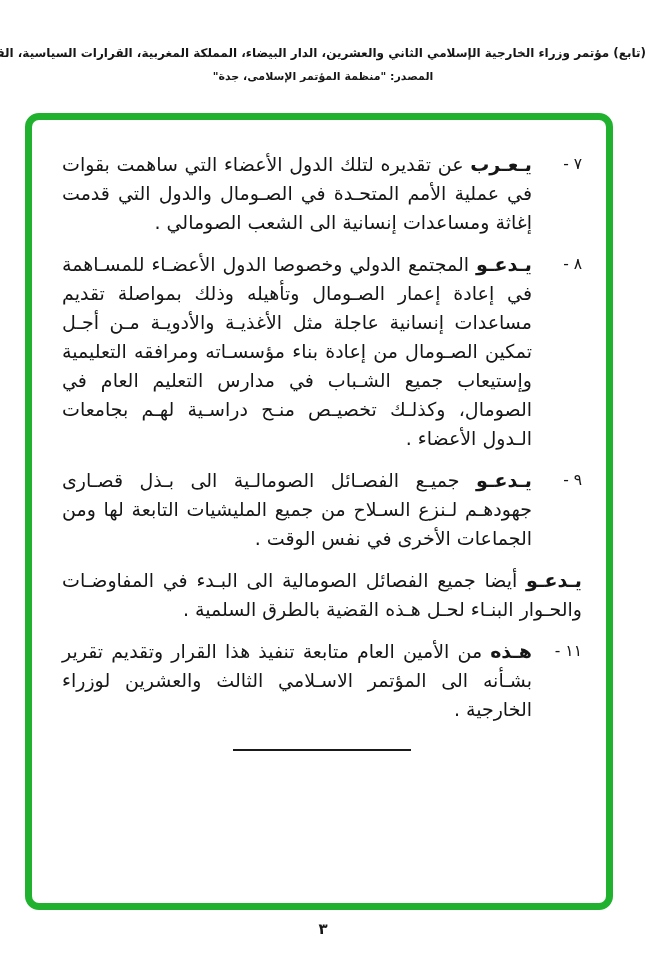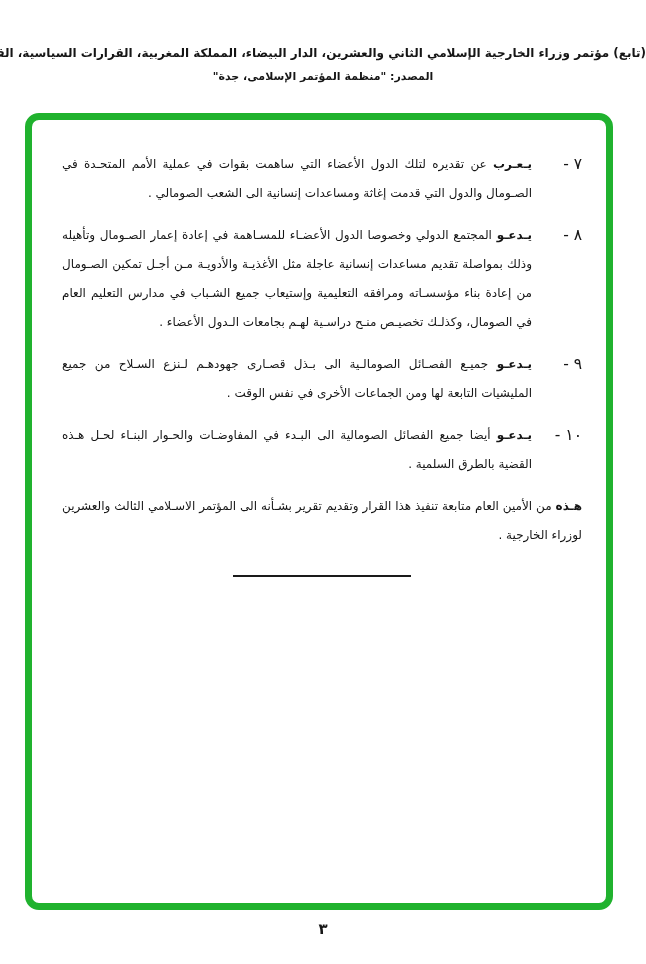--- a/index.html
+++ b/index.html
@@ -63,21 +63,21 @@
     margin-bottom: 13px;
   }
   .para-num {
     flex: 0 0 50px;
     font-size: 15.5px;
     line-height: 29px;
     white-space: nowrap;
   }
   .para-text {
     flex: 1 1 auto;
-    font-size: 12px;
+    font-size: 19px;
     line-height: 29px;
     text-align: justify;
   }
   .para-lead {
     font-weight: bold;
   }
   
   .separator-line {
     width: 178px;
     border: 0;
@@ -119,25 +119,25 @@
       <div class="para-num">٨ -</div>
       <div class="para-text"><span class="para-lead">يـدعـو</span><span> المجتمع الدولي وخصوصا الدول الأعضـاء للمسـاهمة في إعادة إعمار الصـومال وتأهيله وذلك بمواصلة تقديم مساعدات إنسانية عاجلة مثل الأغذيـة والأدويـة مـن أجـل تمكين الصـومال من إعادة بناء مؤسسـاته ومرافقه التعليمية وإستيعاب جميع الشـباب في مدارس التعليم العام في الصومال، وكذلـك تخصيـص منـح دراسـية لهـم بجامعات الـدول الأعضاء .</span></div>
     </div>
 
     <div class="para">
       <div class="para-num">٩ -</div>
       <div class="para-text"><span class="para-lead">يـدعـو</span><span> جميـع الفصـائل الصومالـية الى بـذل قصـارى جهودهـم لـنزع السـلاح من جميع المليشيات التابعة لها ومن الجماعات الأخرى في نفس الوقت .</span></div>
     </div>
 
     <div class="para">
-      <div class="para-num">١٠ -</div>
       <div class="para-text"><span class="para-lead">يـدعـو</span><span> أيضا جميع الفصائل الصومالية الى البـدء في المفاوضـات والحـوار البنـاء لحـل هـذه القضية بالطرق السلمية .</span></div>
     </div>
 
     <div class="para">
+      <div class="para-num">١١ -</div>
       <div class="para-text"><span class="para-lead">هـذه</span><span> من الأمين العام متابعة تنفيذ هذا القرار وتقديم تقرير بشـأنه الى المؤتمر الاسـلامي الثالث والعشرين لوزراء الخارجية .</span></div>
     </div>
 
     <hr class="separator-line">
 
   </div>
 
   <div class="page-number">٣</div>
 
 </div>

